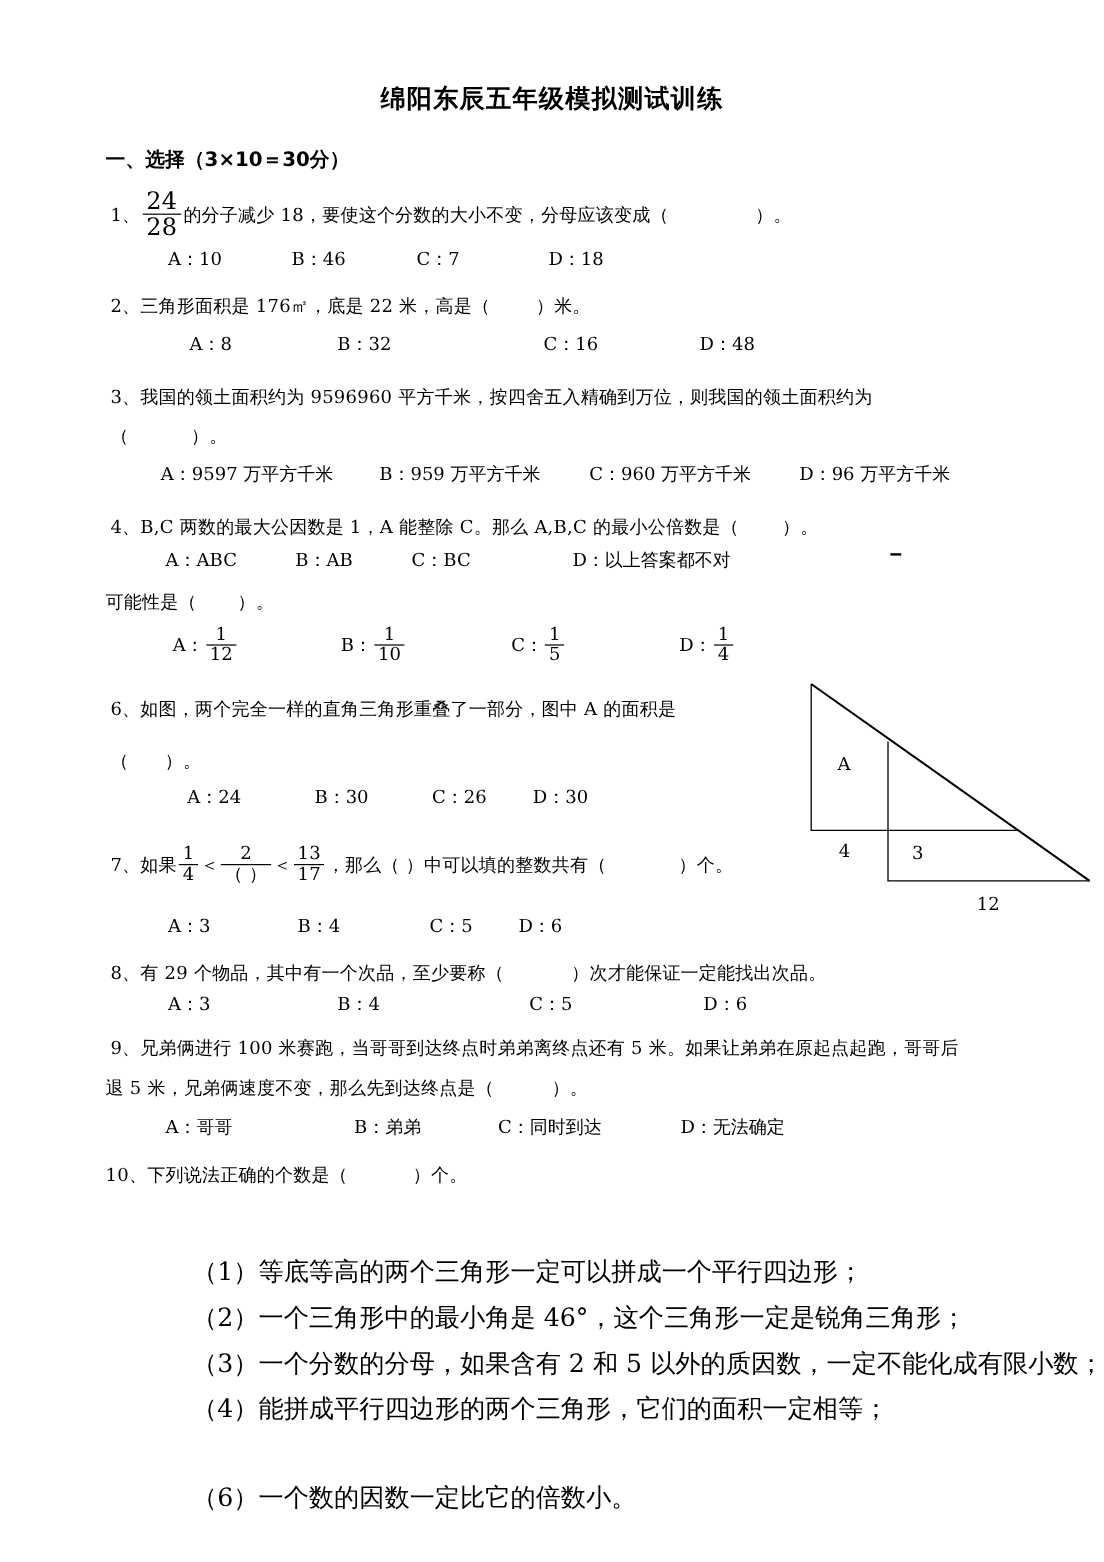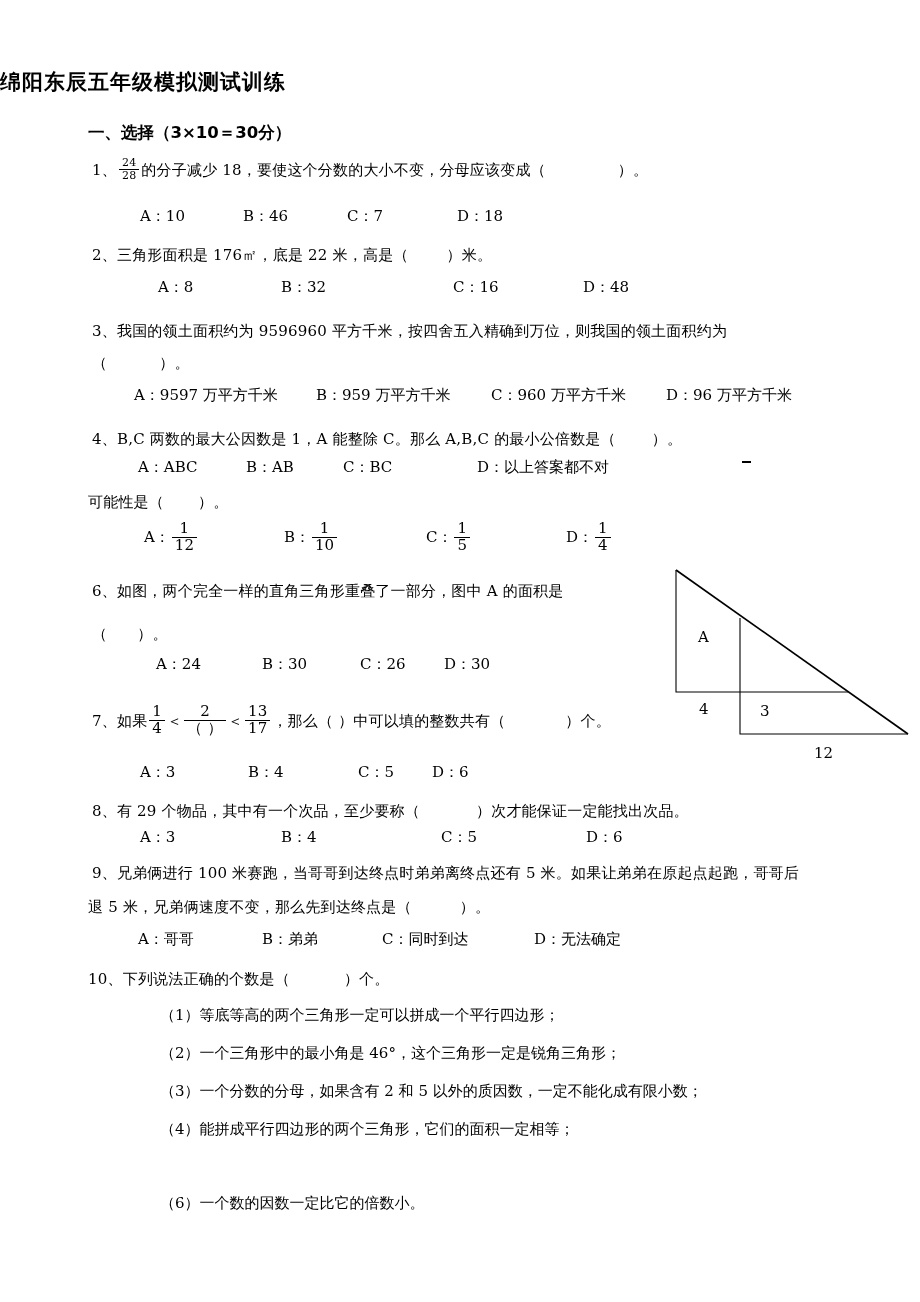--- a/index.html
+++ b/index.html
@@ -21,21 +21,21 @@
     height: 1302px;
     padding: 0;
   }
 
   
   .doc-title {
     position: absolute;
     top: 68px;
     left: 0;
     width: 920px;
-    text-align: left;
+    text-align: center;
     font-size: 21px;
     font-weight: bold;
     letter-spacing: 1px;
     font-family: "DejaVu Sans", "Liberation Sans", sans-serif;
   }
 
   
   .section-head {
     position: absolute;
     left: 88px;
@@ -79,21 +79,21 @@
   }
   .frac .num {
     display: block;
     padding: 0 3px;
     border-bottom: 1.3px solid #000;
   }
   .frac .den {
     display: block;
     padding: 0 3px;
   }
-  .frac.big { font-size: 11px; }
+  .frac.big { font-size: 20px; }
 
   .inline-mid { display: inline-block; vertical-align: middle; }
 
   
   .figure {
     position: absolute;
     left: 660px;
     top: 552px;
     width: 258px;
     height: 230px;
@@ -110,22 +110,23 @@
     position: absolute;
     left: 742px;
     top: 461px;
     width: 9px;
     height: 2px;
     background: #000;
   }
 
   .sub-item {
     position: absolute;
-    font-size: 15px;
-    white-space: nowrap;
+    font-size: 21px;
+    white-space: nowrap;
+    margin-top: 40px;
   }
 </style>
 </head>
 <body>
 
 <div class="page">
 
   <div class="doc-title">绵阳东辰五年级模拟测试训练</div>
 
   <div class="section-head">
@@ -212,21 +213,21 @@
     <span class="opt" style="width:141px;">A：3</span><span class="opt" style="width:160px;">B：4</span><span class="opt" style="width:145px;">C：5</span><span class="opt">D：6</span>
   </div>
 
   <div class="q" style="left:92px; top:862px;">
     <span>9、</span><span>兄弟俩进行 100 米赛跑，当哥哥到达终点时弟弟离终点还有 5 米。如果让弟弟在原起点起跑，哥哥后</span>
   </div>
   <div class="q" style="left:88px; top:896px;">
     <span>退 5 米，兄弟俩速度不变，那么先到达终点是（</span><span style="padding-left:48px;">）。</span>
   </div>
   <div class="opts" style="left:138px; top:930px;">
-    <span class="opt" style="width:124px;">A：哥哥</span><span class="opt" style="width:120px;">B：弟弟</span><span class="opt" style="width:152px;">C：同时到达</span><span class="opt">D：无法确定</span>
+    <span class="opt" style="width:124px;">A：哥哥</span><span class="opt" style="width:120px;margin-left:33px;">B：弟弟</span><span class="opt" style="width:152px;">C：同时到达</span><span class="opt">D：无法确定</span>
   </div>
 
   <div class="q" style="left:88px; top:968px;">
     <span>10、</span><span>下列说法正确的个数是（</span><span style="padding-left:54px;">）个。</span>
   </div>
   <div class="sub-item" style="left:160px; top:1006px;">（1）等底等高的两个三角形一定可以拼成一个平行四边形；</div>
   <div class="sub-item" style="left:160px; top:1044px;">（2）一个三角形中的最小角是 46°，这个三角形一定是锐角三角形；</div>
   <div class="sub-item" style="left:160px; top:1082px;">（3）一个分数的分母，如果含有 2 和 5 以外的质因数，一定不能化成有限小数；</div>
   <div class="sub-item" style="left:160px; top:1120px;">（4）能拼成平行四边形的两个三角形，它们的面积一定相等；</div>
   <div class="sub-item" style="left:160px; top:1194px;">（6）一个数的因数一定比它的倍数小。</div>

